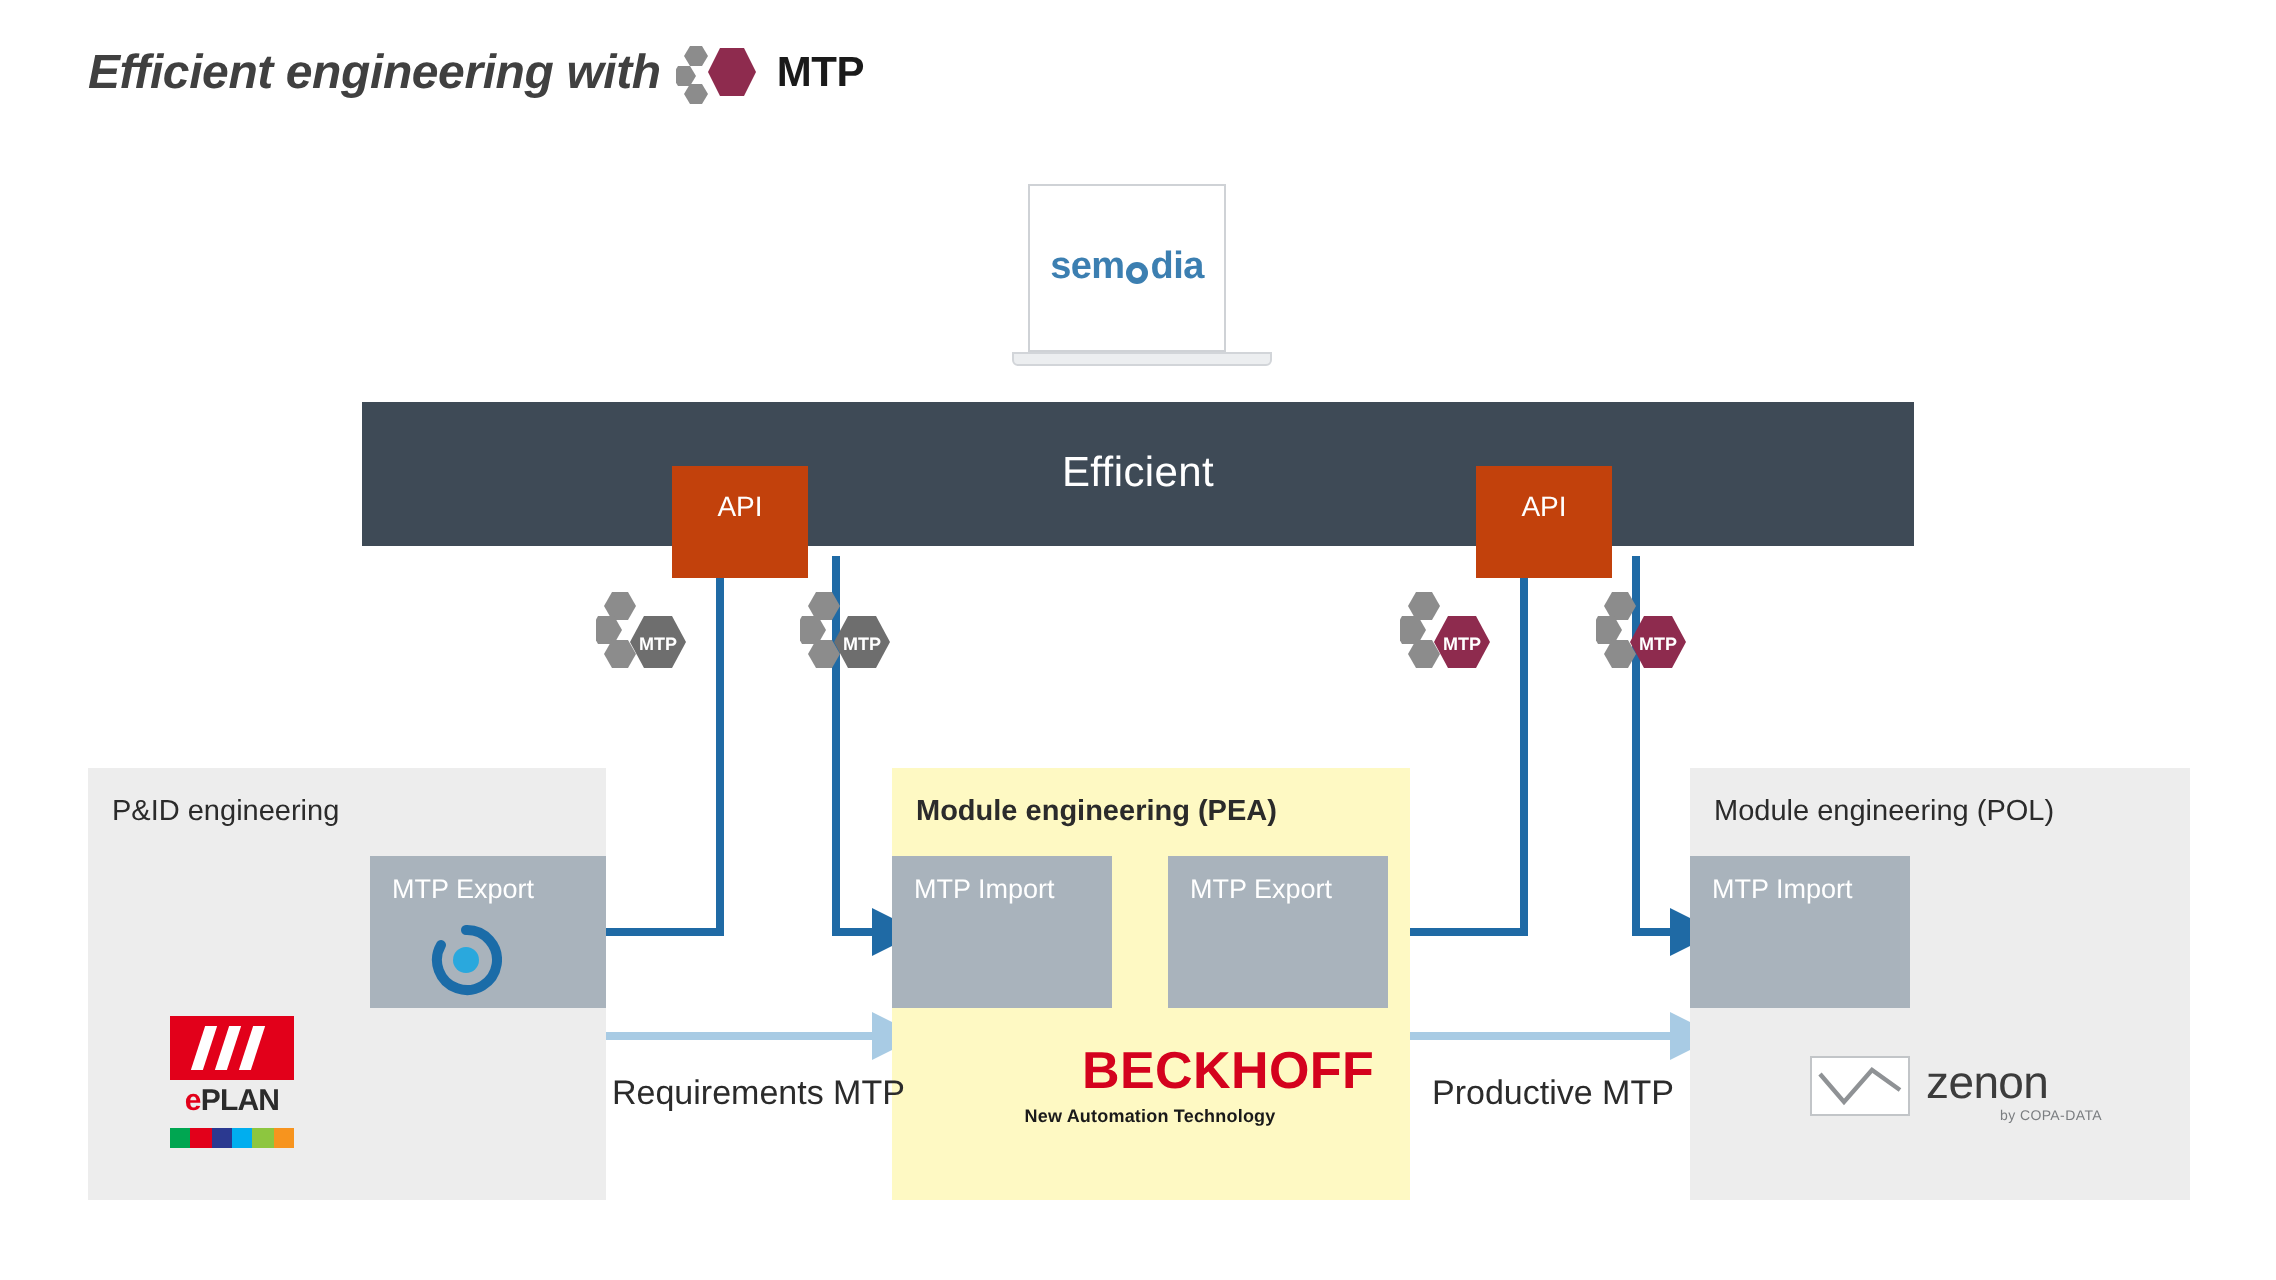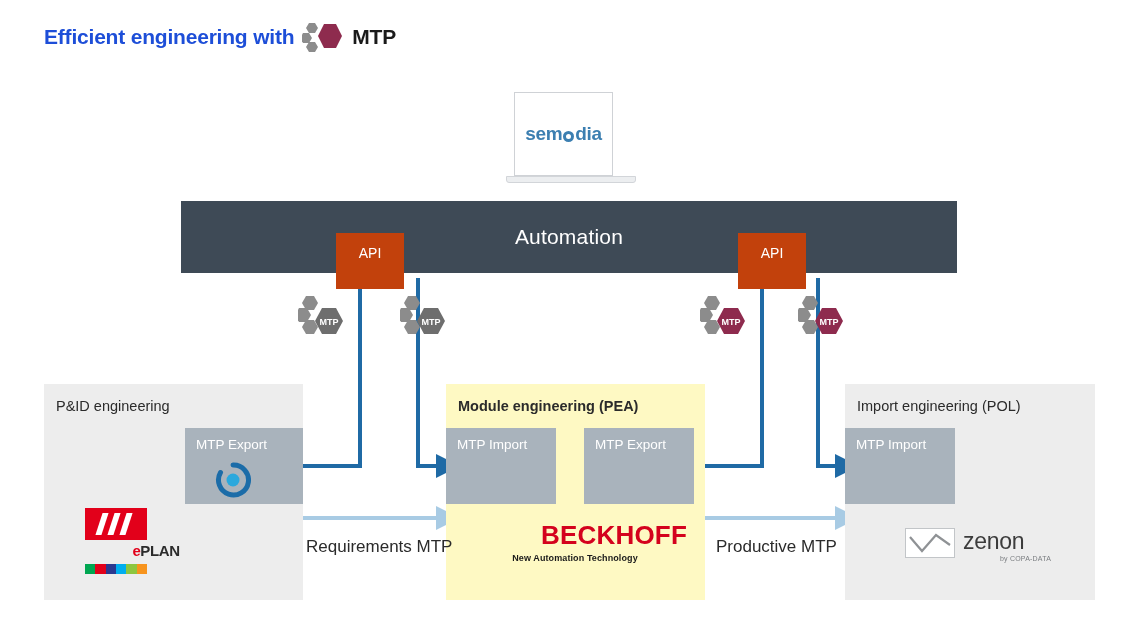--- a/index.html
+++ b/index.html
@@ -24,24 +24,25 @@
   
   #title-bar {
     position: absolute;
     left: 44px;
     top: 22px;
     display: flex;
     align-items: center;
     gap: 8px;
   }
   #title-text {
-    font-size: 21px;
-    font-weight: bold;
-    color: #1d4ed8;
+    font-size: 24px;
+    font-weight: bold;
+    color: #404040;
     letter-spacing: -0.2px;
+    font-style: italic;
   }
   #title-mtp-text {
     font-size: 21px;
     font-weight: bold;
     color: #1a1a1a;
     letter-spacing: -0.2px;
   }
 
   
   .mtp-logo {
@@ -230,21 +231,20 @@
   }
   #eplan-word {
     position: absolute;
     left: 0; top: 34px;
     width: 62px;
     text-align: center;
     font-size: 15px;
     font-weight: bold;
     color: #2b2b2b;
     letter-spacing: -0.4px;
-    margin-left: 40px;
   }
   #eplan-word .e-red { color: #e2001a; }
   #eplan-bars {
     position: absolute;
     left: 0;
     top: 56px;
     width: 62px;
     height: 10px;
     display: flex;
   }
@@ -392,21 +392,21 @@
     <g>
       <path d="M303,518 L440,518" stroke="#a8cbe4" stroke-width="4" fill="none" marker-end="url(#arrow-light)"></path>
     </g>
 
     <g>
       <path d="M705,518 L839,518" stroke="#a8cbe4" stroke-width="4" fill="none" marker-end="url(#arrow-light)"></path>
     </g>
   </svg>
 
   <div id="mtplatform-bar">
-    <div id="mtplatform-label">Automation</div>
+    <div id="mtplatform-label">Efficient</div>
   </div>
   <div class="api-box" id="api-left">API</div>
   <div class="api-box" id="api-right">API</div>
 
   <div class="mtp-badge" id="badge-1">
     <svg width="52" height="44" viewBox="0 0 52 44">
       <g fill="#8c8c8c">
         <polygon points="8,0 16,0 20,7 16,14 8,14 4,7"></polygon>
         <polygon points="1,12 9,12 13,19 9,26 1,26 -3,19"></polygon>
         <polygon points="8,24 16,24 20,31 16,38 8,38 4,31"></polygon>
@@ -486,21 +486,21 @@
   </div>
   <div class="io-box" id="mod-export-box">
     <span>MTP Export</span>
   </div>
   <div id="beckhoff-logo">
     <div id="beckhoff-word">BECKHOFF</div>
     <div id="beckhoff-tag">New Automation Technology</div>
   </div>
 
   <div class="panel" id="panel-plant">
-    <div class="panel-title">Import engineering (POL)</div>
+    <div class="panel-title">Module engineering (POL)</div>
   </div>
   <div class="io-box" id="plant-import-box">
     <span>MTP Import</span>
   </div>
   <div id="zenon-logo">
     <div id="zenon-mark">
       <svg width="48" height="28" viewBox="0 0 48 28">
         <path d="M4,8 L16,22 L30,6 L44,16" stroke="#8f9295" stroke-width="2.2" fill="none"></path>
       </svg>
     </div>

